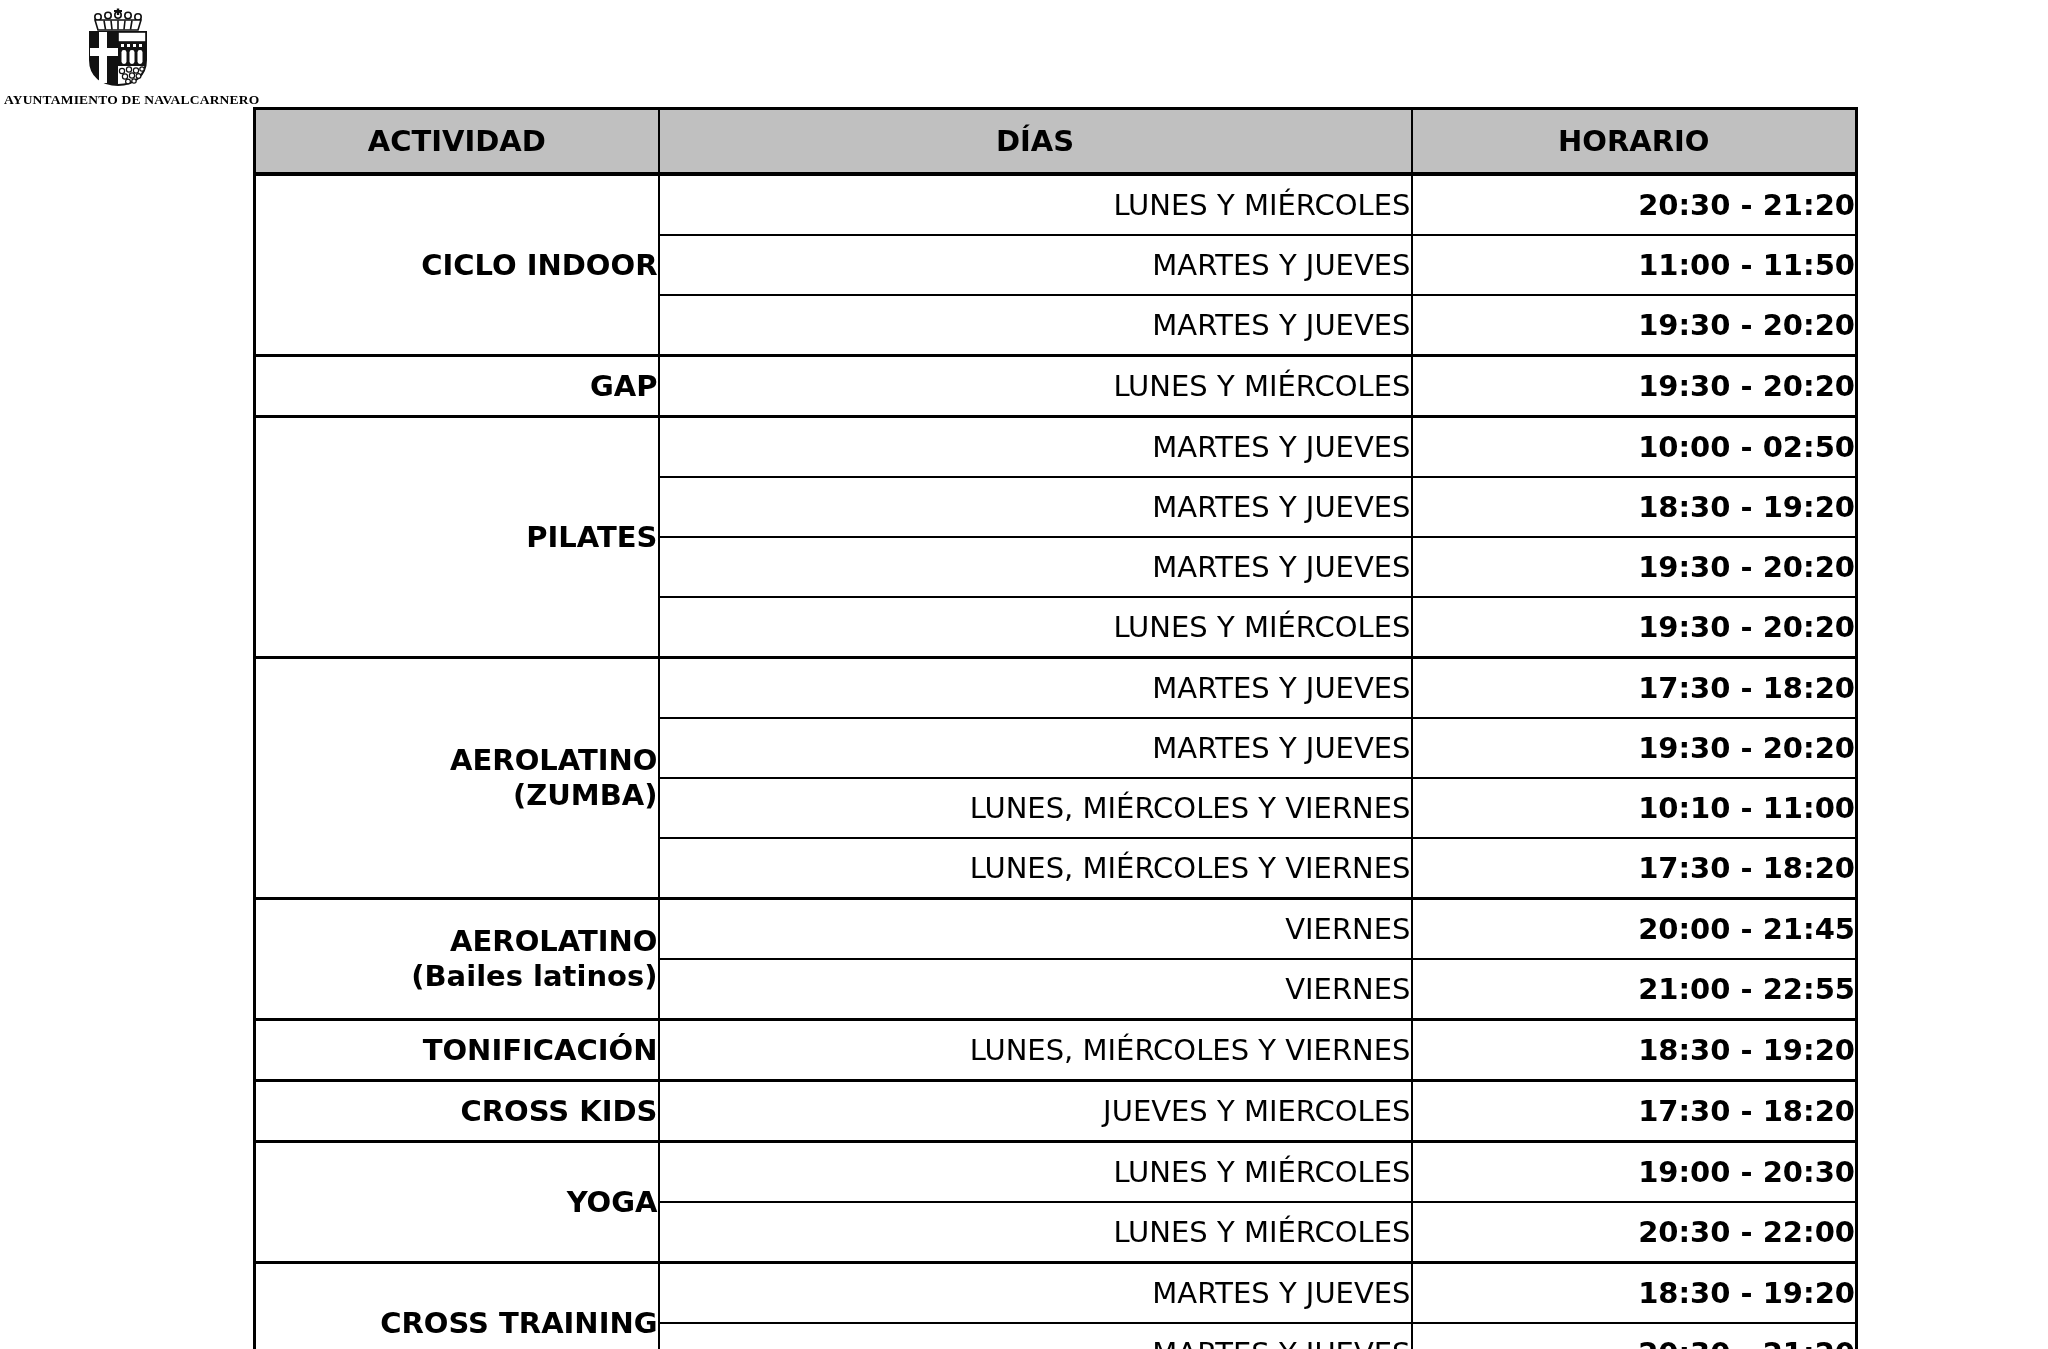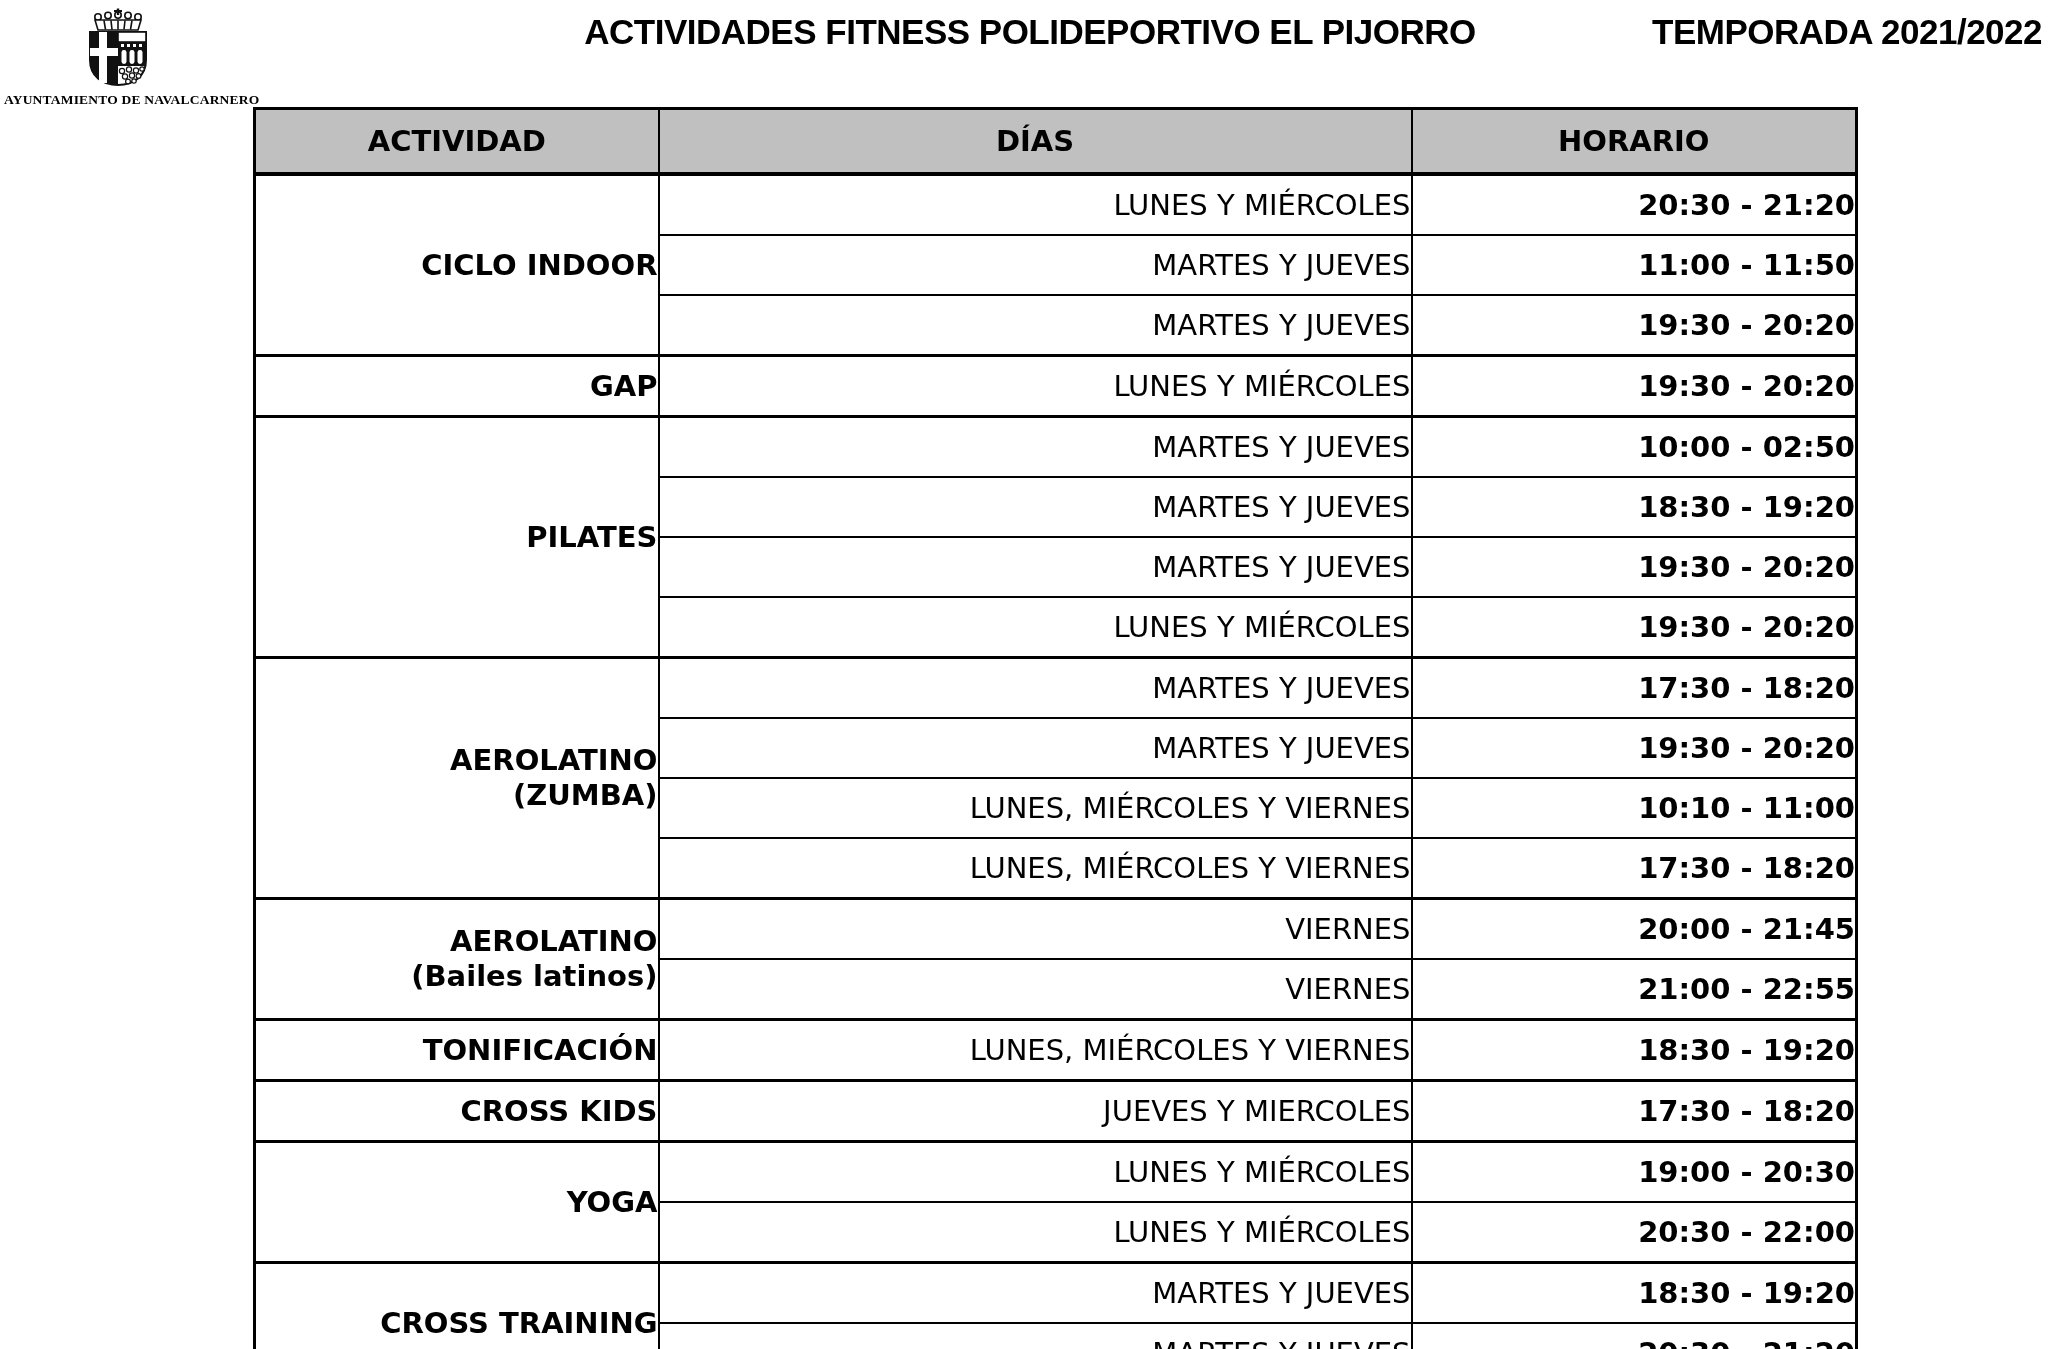--- a/index.html
+++ b/index.html
@@ -81,22 +81,20 @@
       <circle cx="58" cy="61" r="2.2"></circle>
       <circle cx="41" cy="68.5" r="2.6"></circle>
       <circle cx="48" cy="67.5" r="2.6"></circle>
       <circle cx="54.5" cy="68" r="2.4"></circle>
       <circle cx="44" cy="73.5" r="2.4"></circle>
       <circle cx="50" cy="73" r="2.2"></circle>
     </g>
   </svg>
   <div class="logo-caption">AYUNTAMIENTO DE NAVALCARNERO</div>
 
-  <div class="title">ACTIVIDADES FITNESS POLIDEPORTIVO EL PIJORRO</div>
-  <div class="season">TEMPORADA 2021/2022</div>
 
   <table class="schedule">
     <colgroup>
         <col class="c-act">
         <col class="c-days">
         <col class="c-time">
       </colgroup>
     <thead>
       <tr>
         <th>ACTIVIDAD</th>

